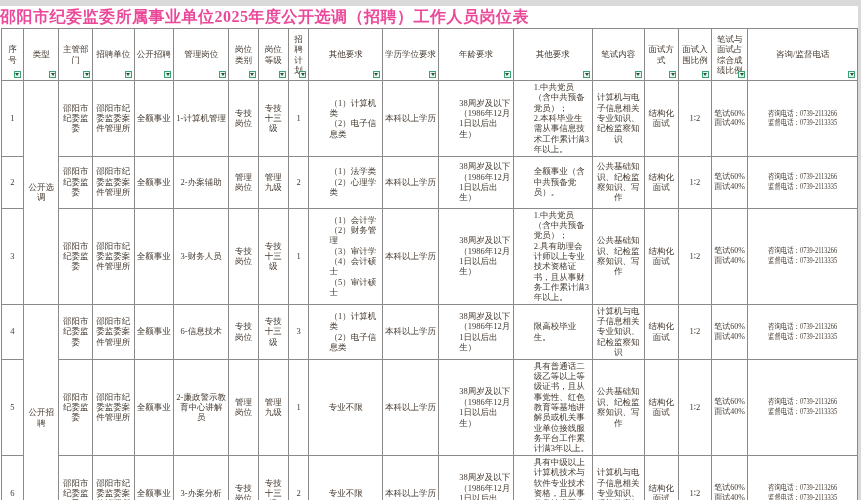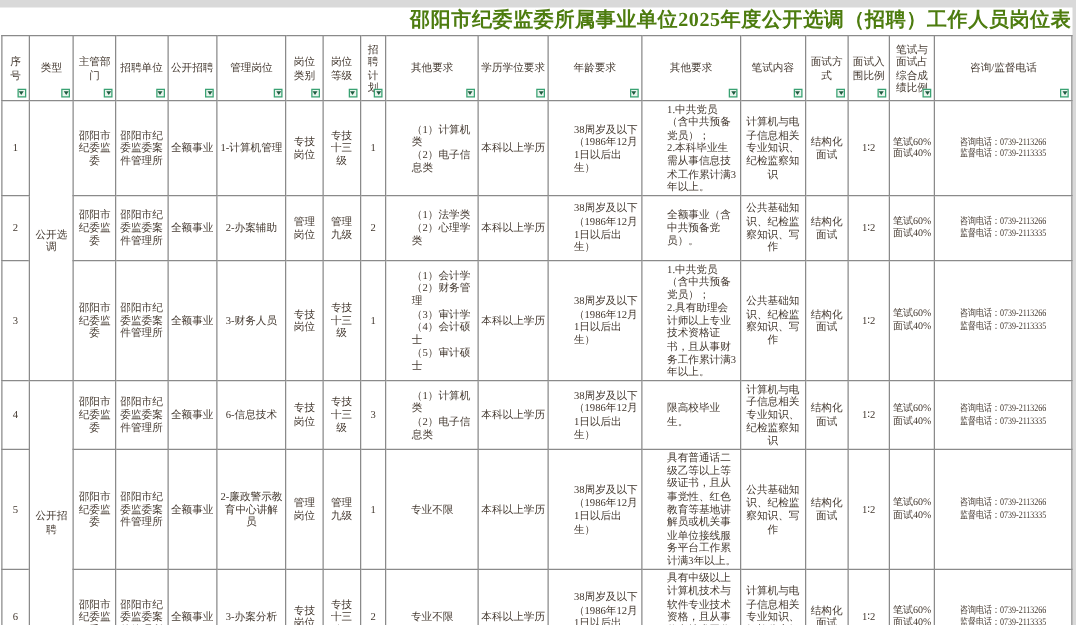--- a/index.html
+++ b/index.html
@@ -1,20 +1,20 @@
 <!DOCTYPE html>
 <html><head>
 <meta charset="utf-8">
 <style>
   * { margin:0; padding:0; box-sizing:border-box; }
   html,body { width:861px; height:500px; overflow:hidden; }
   body { background:#d9d9d9; font-family:"Liberation Serif", serif; }
   .sheet { position:absolute; left:0; top:6px; width:858px; height:494px; background:#ffffff; }
-  .title { width:857px; height:22px; line-height:22px; text-align:right;
-           font-size:16px; font-weight:bold; color:#4d7c0f; letter-spacing:0.5px; }
+  .title { width:857px; height:22px; line-height:22px; text-align:left;
+           font-size:16px; font-weight:bold; color:#ec4899; letter-spacing:0.5px; }
   table { border-collapse:collapse; table-layout:fixed; margin-left:1px; }
   th, td { border:1px solid #8a8a8a; font-size:8.5px; line-height:1.22; color:#43382f;
            text-align:center; vertical-align:middle; padding:1px 2px; overflow:hidden; }
   th { font-weight:normal; position:relative; }
   thead tr { height:52px; }
   tr.r0 { height:63px; } tr.r1 { height:52px; } tr.r2 { height:66px; }
   tr.r3 { height:54px; } tr.r4 { height:66px; } tr.r5 { height:54px; }
   .left { text-align:left;padding-left:20px; }
   .pre { white-space:pre-line; }
   .filter { position:absolute; right:2px; bottom:2px; width:7px; height:7px;

